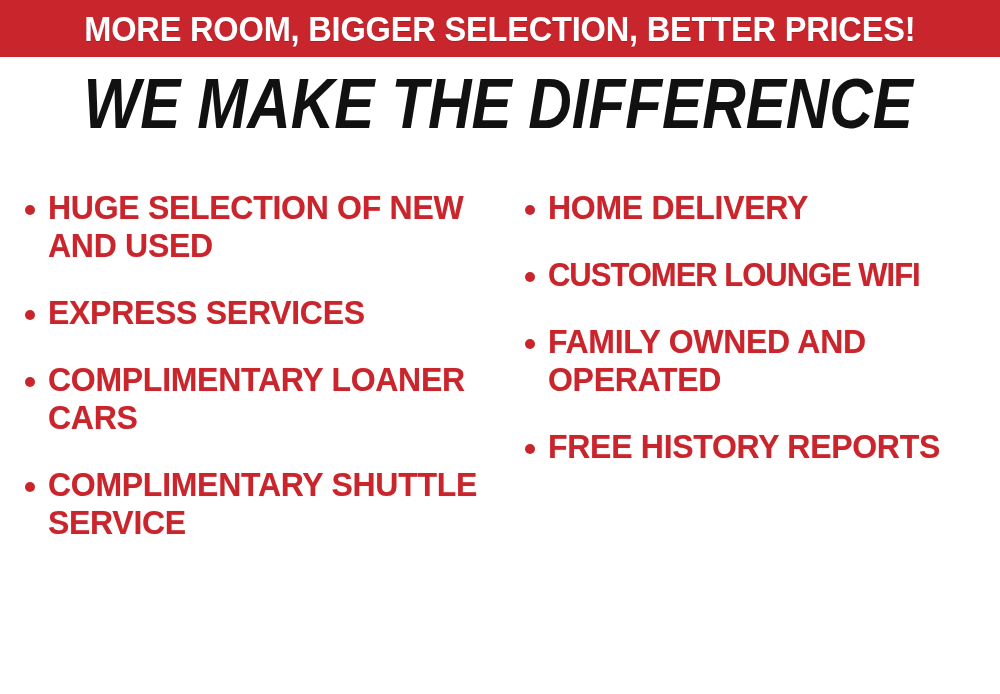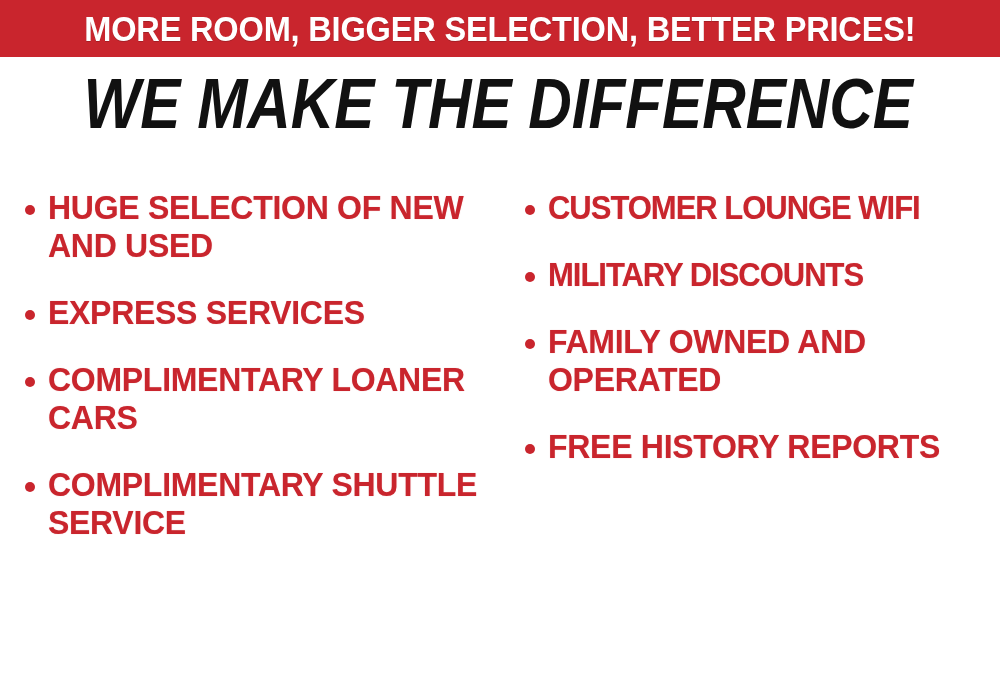--- a/index.html
+++ b/index.html
@@ -146,30 +146,30 @@
     <div class="bullet-item">
       <span class="bullet-dot"></span>
       <span class="bullet-label">COMPLIMENTARY SHUTTLE SERVICE</span>
     </div>
 
   </div>
 
   <div id="right-column" class="bullet-column">
 
 
+    <div class="bullet-item">
+      <span class="bullet-dot"></span>
+      <span class="bullet-label">HOME DELIVERY</span>
+    </div>
 
     <div class="bullet-item">
       <span class="bullet-dot"></span>
       <span class="bullet-label tight">CUSTOMER LOUNGE WIFI</span>
     </div>
 
-    <div class="bullet-item">
-      <span class="bullet-dot"></span>
-      <span class="bullet-label tight">MILITARY DISCOUNTS</span>
-    </div>
 
     <div class="bullet-item">
       <span class="bullet-dot"></span>
       <span class="bullet-label">FAMILY OWNED AND OPERATED</span>
     </div>
 
     <div class="bullet-item">
       <span class="bullet-dot"></span>
       <span class="bullet-label">FREE HISTORY REPORTS</span>
     </div>

